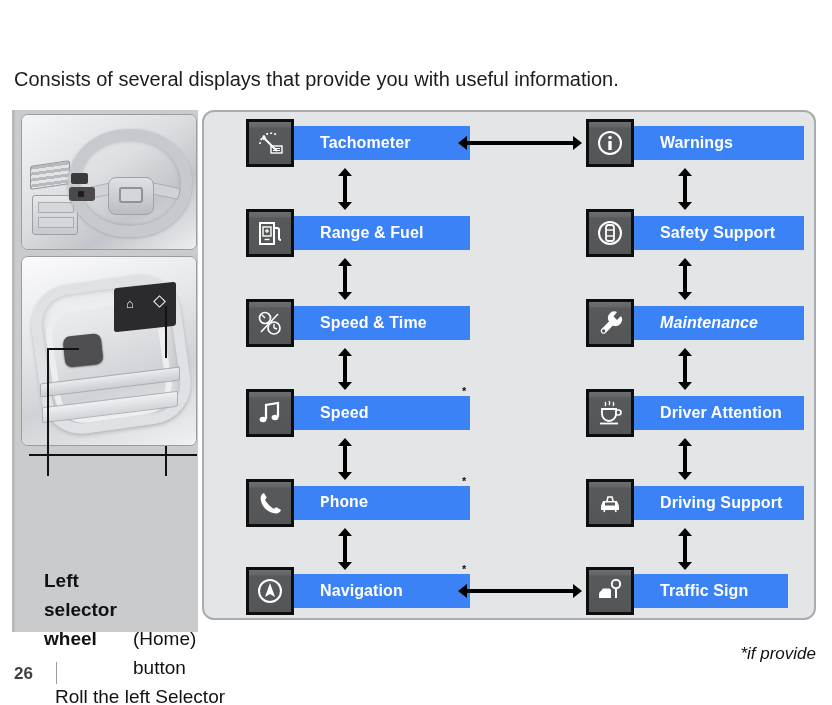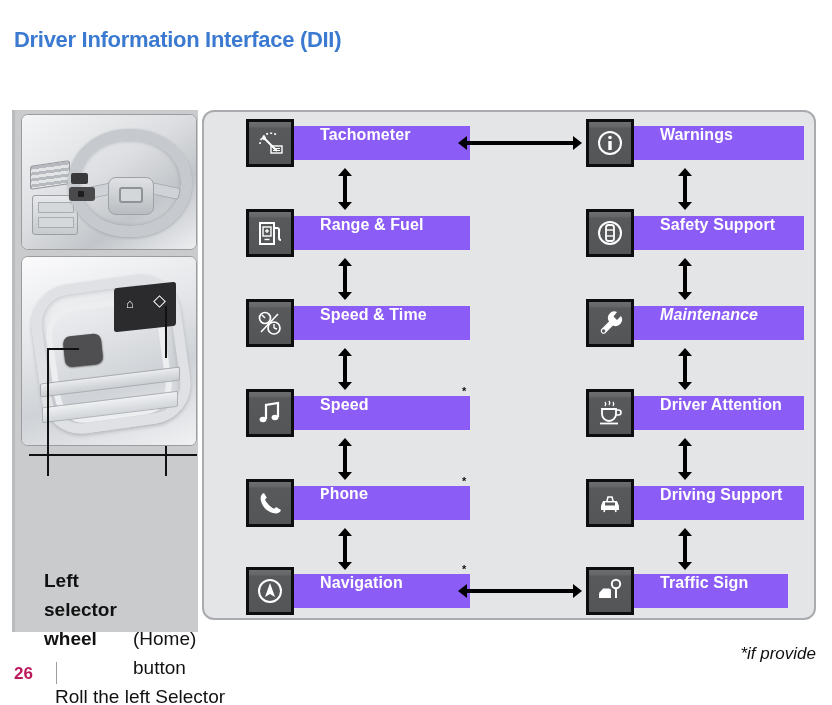--- a/index.html
+++ b/index.html
@@ -165,22 +165,22 @@
     position:absolute; left:202px; top:110px;
     width:614px; height:510px;
     background:#e4e5e7;
     border:2px solid #a9abae;
     border-radius:12px;
   }
 
   .node { position:absolute; height:34px; }
   .node .bar{
     position:absolute; left:26px; top:0; height:34px;
-    background:#8b5cf6;
-    display:flex; 
+    background:#3b82f6;
+    display:flex; align-items:center;
   }
   .node .bar span{
     color:#ffffff; font-size:16px; font-weight:bold;
     padding-left:48px; white-space:nowrap;
     letter-spacing:0.1px;
   }
   .node .ico{
     position:absolute; left:0; top:-7px;
     width:48px; height:48px;
     background:linear-gradient(180deg,#6d6e70 0%,#646567 12%,#58595b 14%,#545557 100%);
@@ -216,33 +216,33 @@
   .harrow .lt{ left:0; border-right:9px solid #000; }
   .harrow .rt{ right:0; border-left:9px solid #000; }
 
   
   .footnote{
     position:absolute; right:16px; top:644px;
     font-size:17px; font-style:italic; color:#111;
   }
   .pagenum{
     position:absolute; left:14px; top:664px;
-    font-size:17px; color:#be185d; font-weight:bold;
+    font-size:17px; color:#404040; font-weight:bold;
   }
   .pagerule{
     position:absolute; left:56px; top:662px;
     width:1px; height:22px; background:#9b9da0;
   }
 </style>
 </head>
 <body>
 
 <div class="page">
 
-  <div class="title">Driver Information Interface (DII)</div>
+  <div class="subtitle">Consists of several displays that provide you with useful information.</div>
 
   <div class="left-col">
 
     <div class="photo photo-top">
       <div class="ph-bg"></div>
       <div class="dash-vent"></div>
       <div class="dash-panel"></div>
       <div class="wheel-outer"></div>
       <div class="wheel-spoke-l"></div>
       <div class="wheel-spoke-r"></div>

